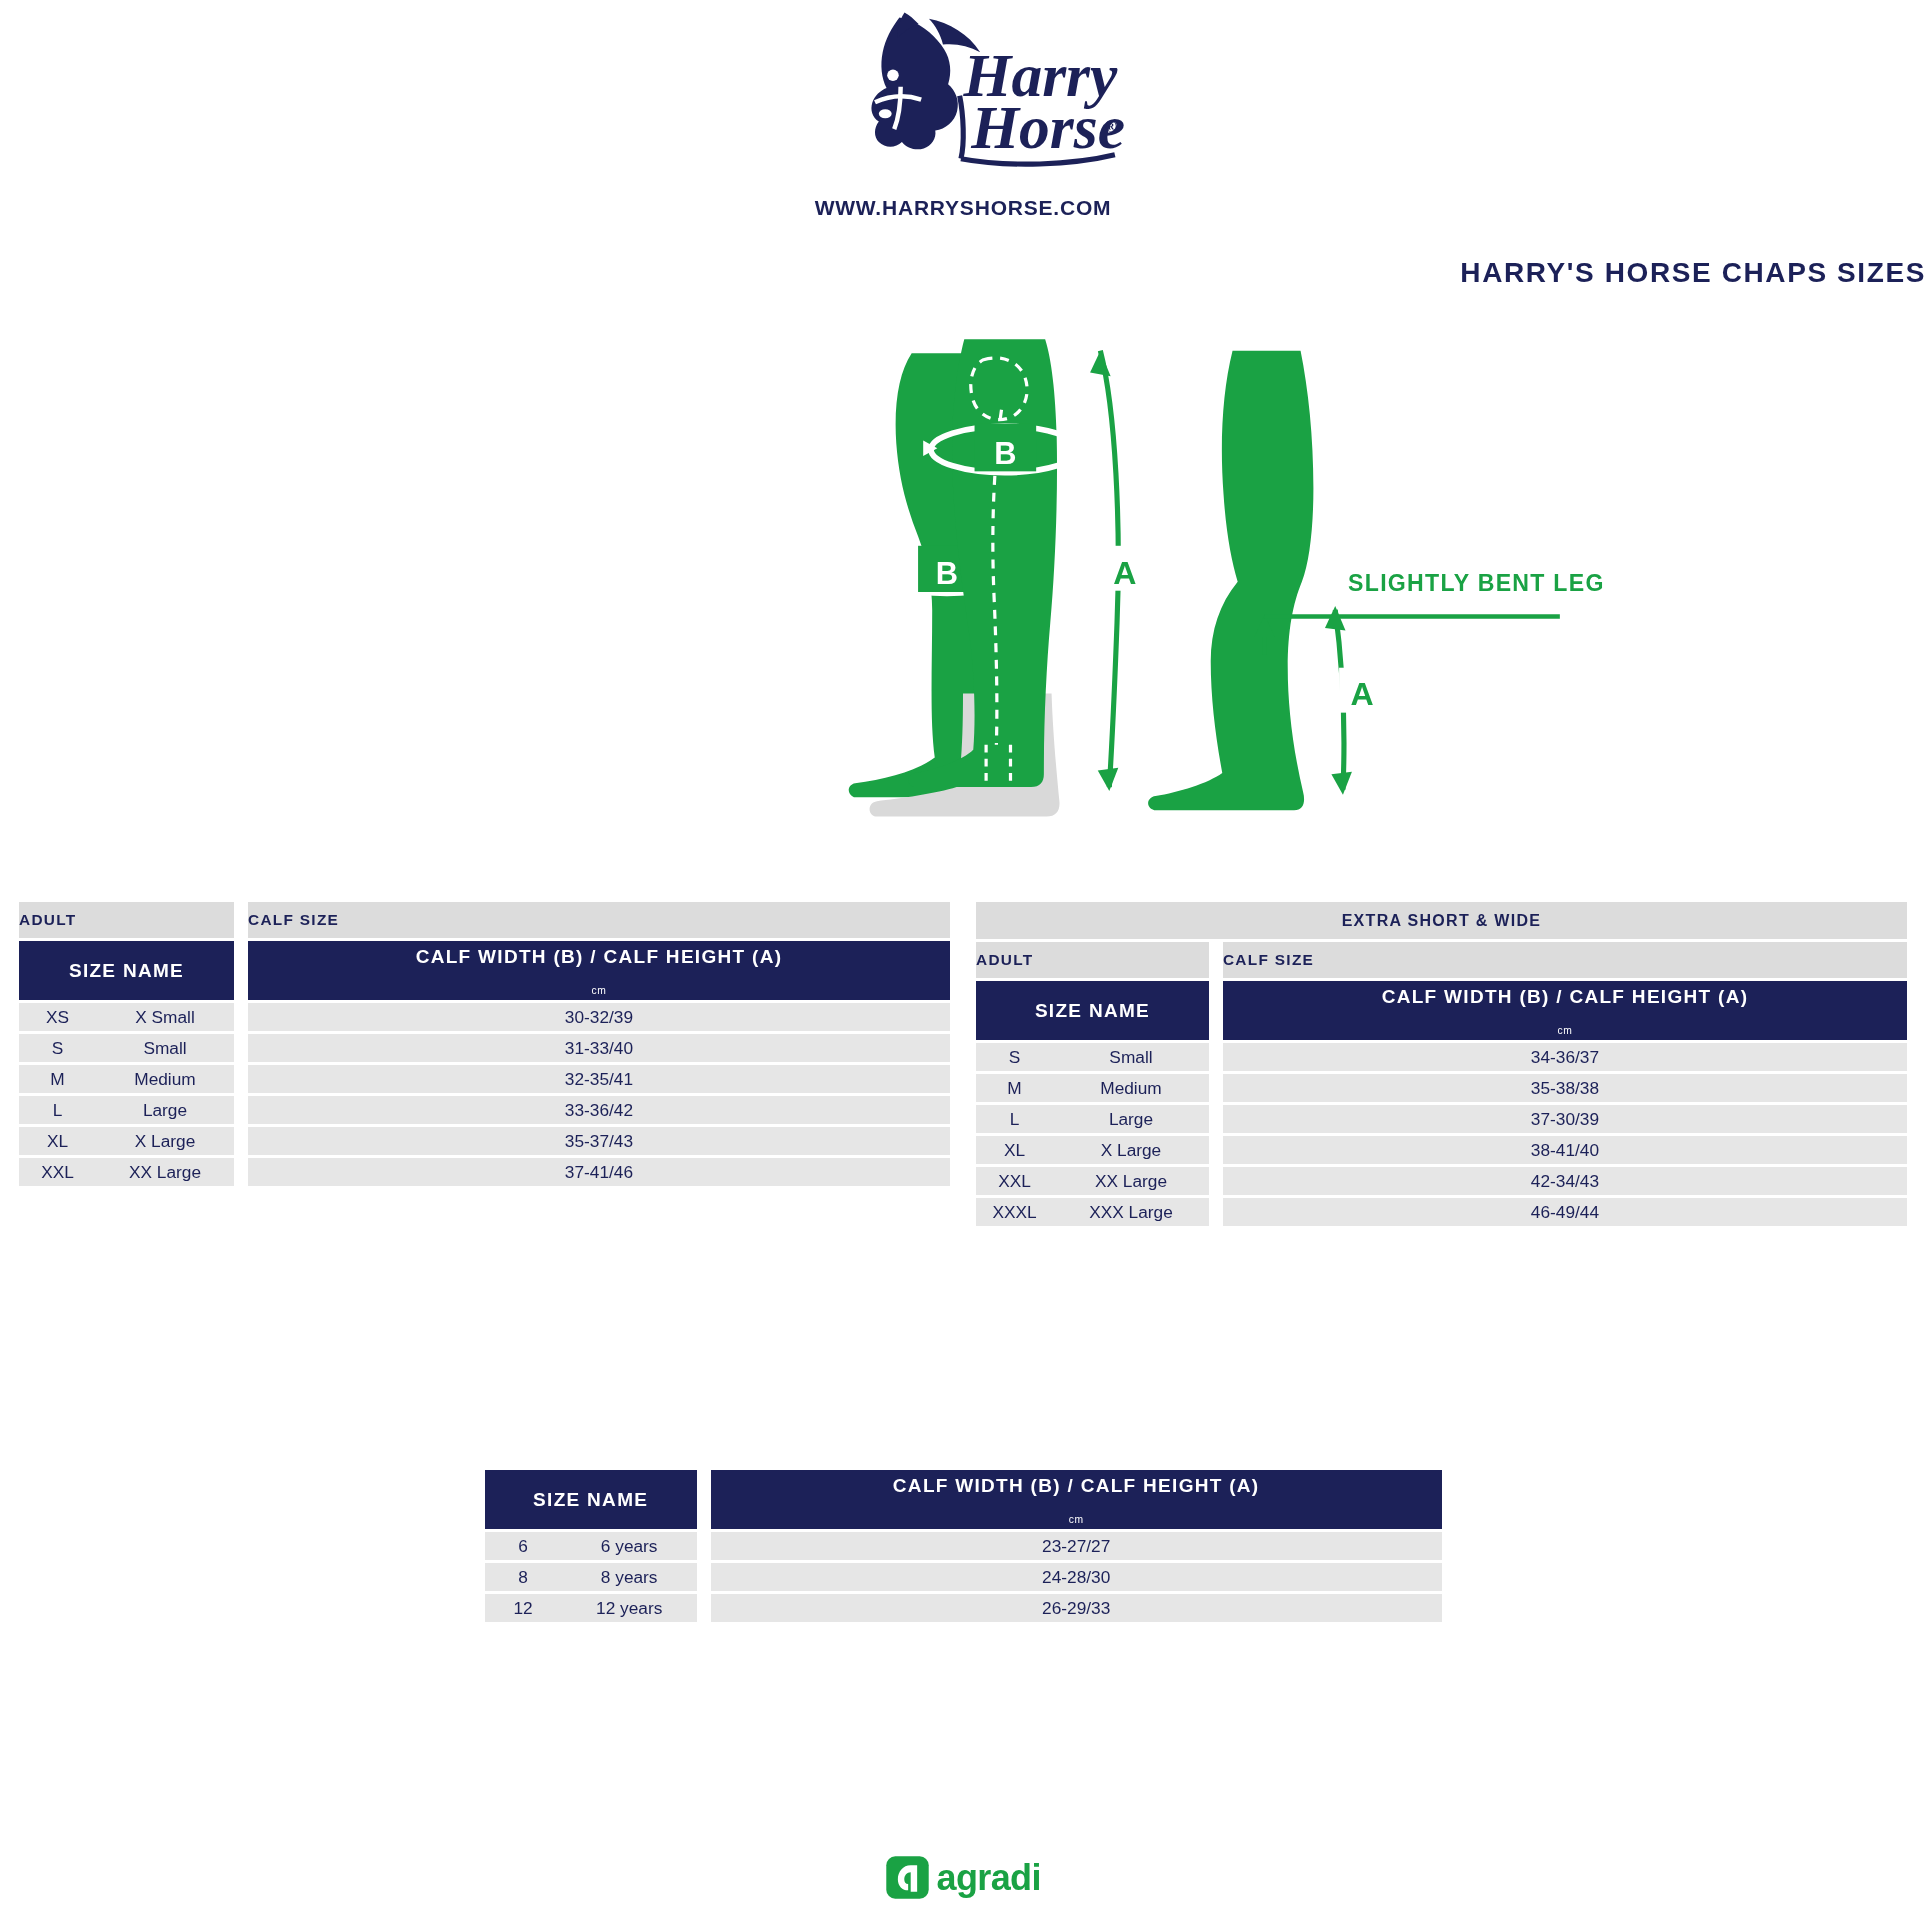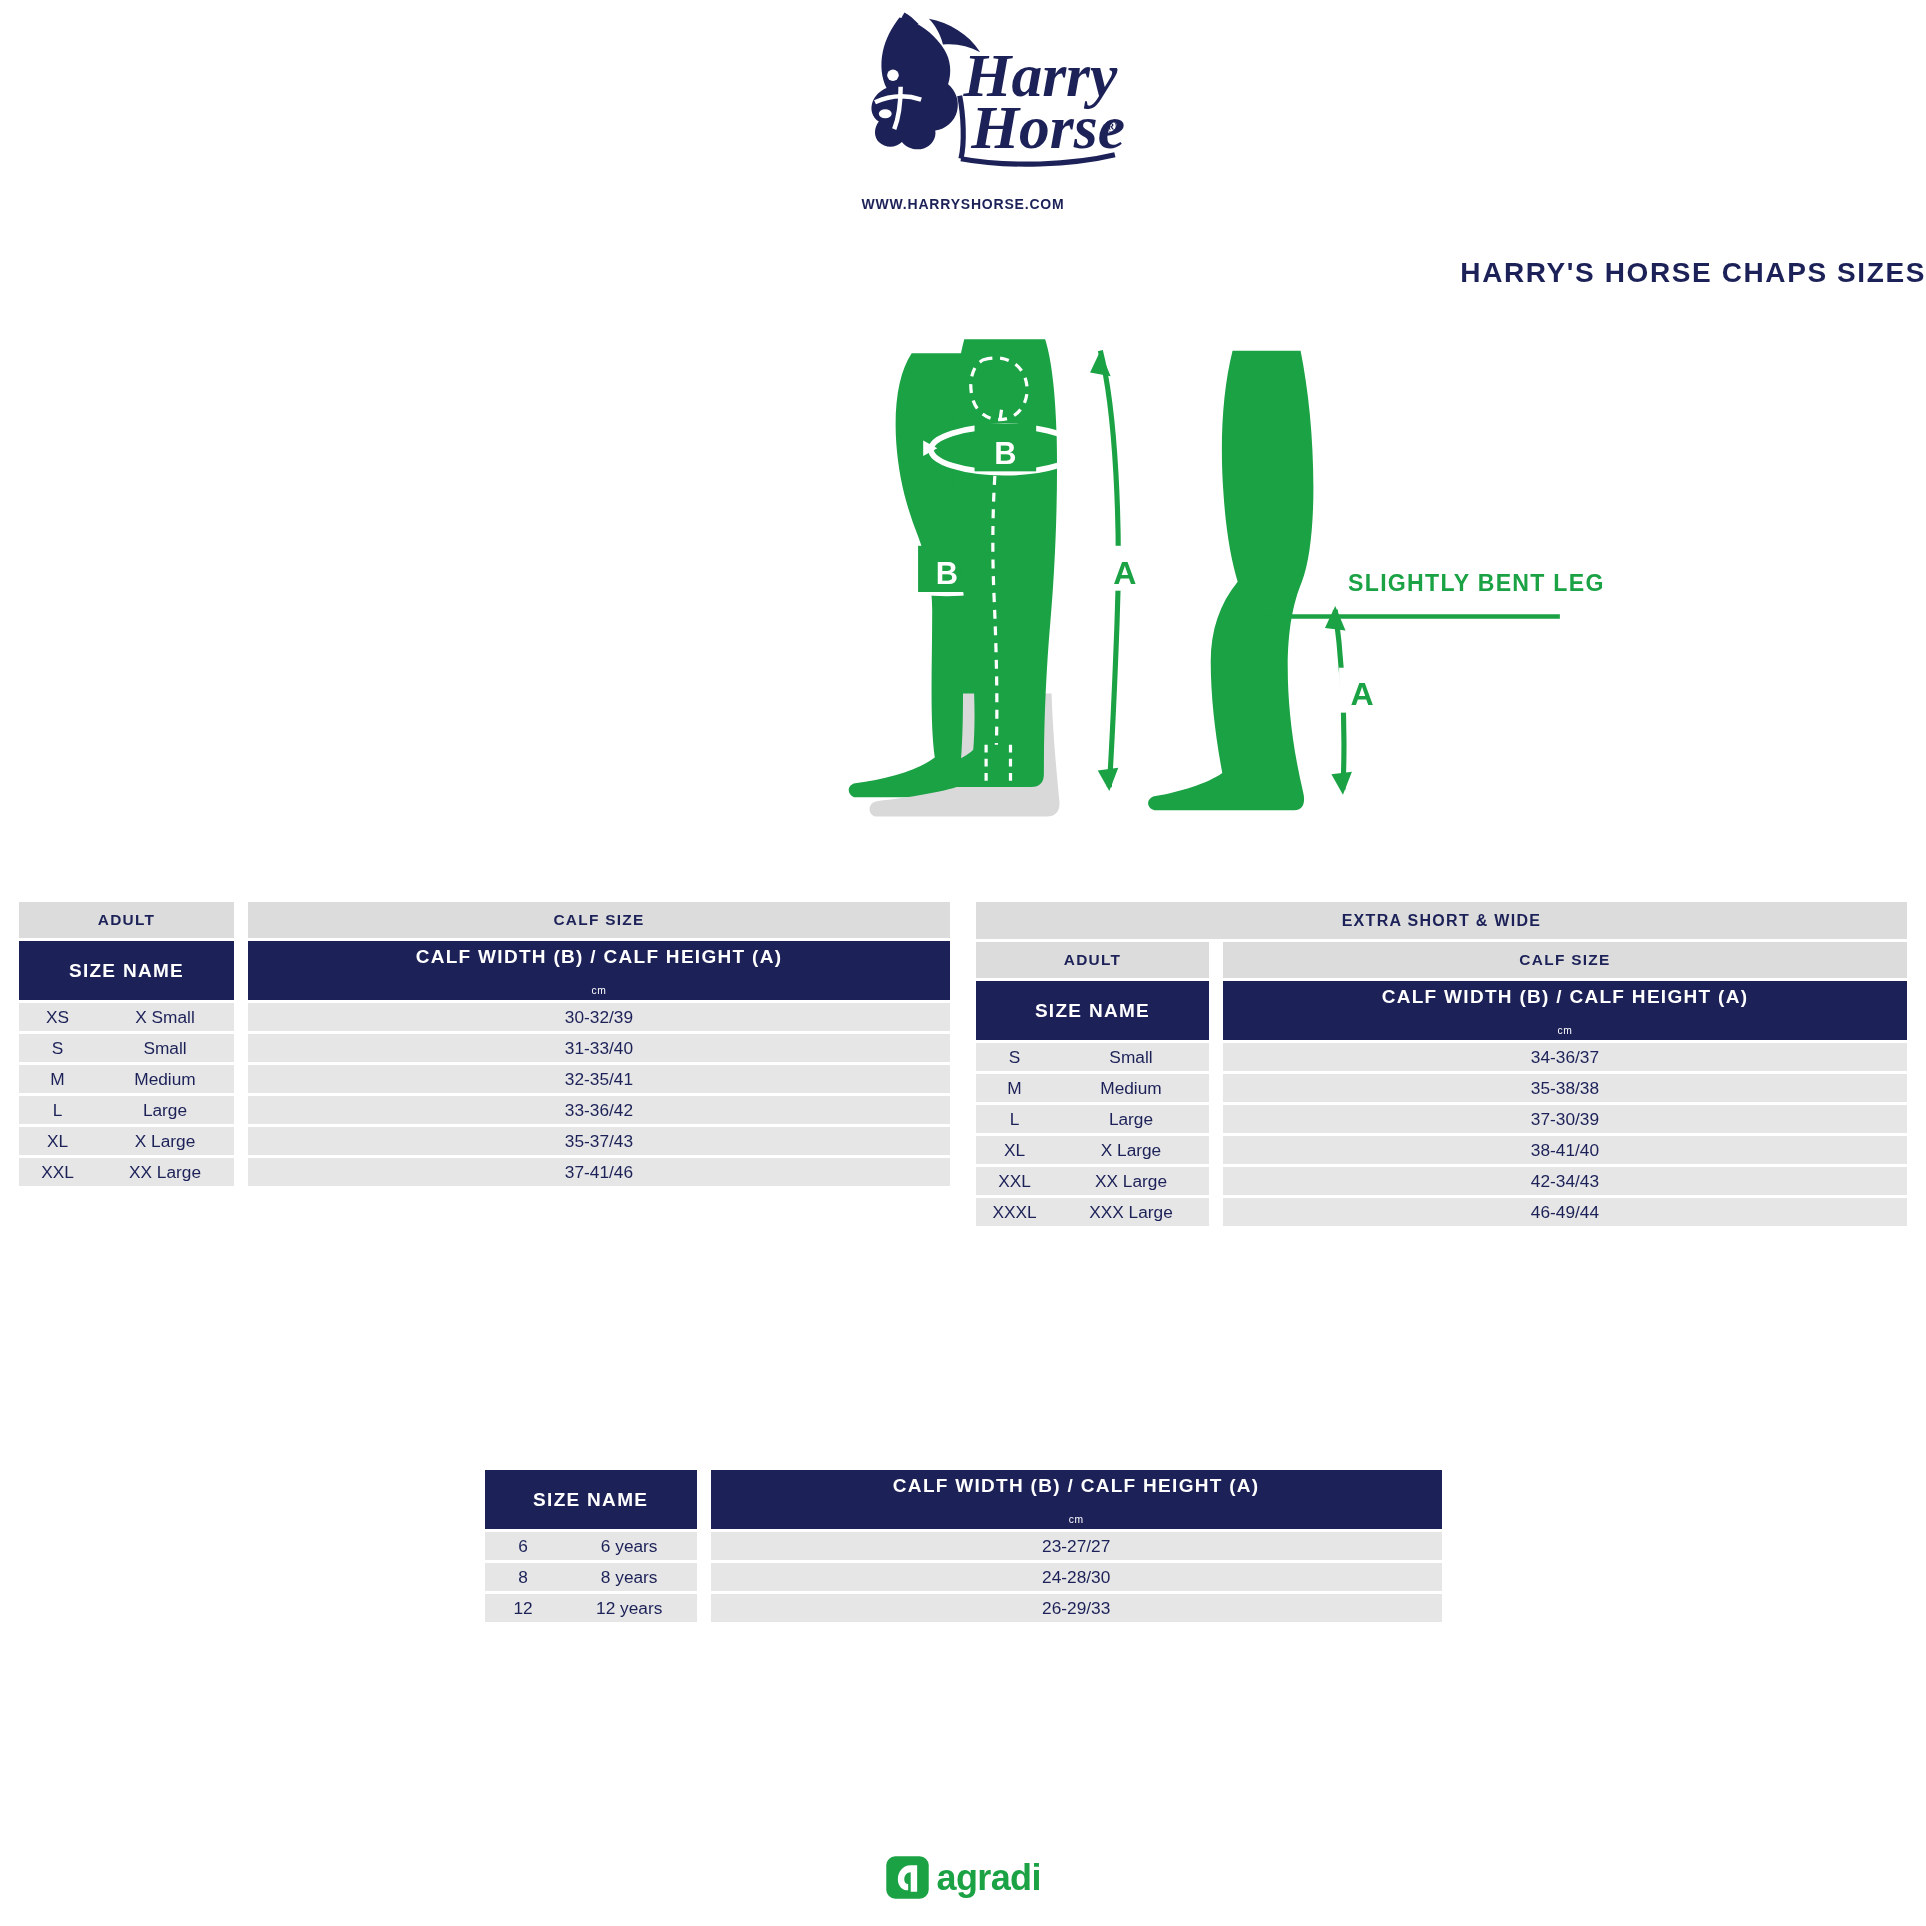--- a/index.html
+++ b/index.html
@@ -20,21 +20,21 @@
   .logo-block {
     position: absolute;
     top: 6.4px; left: 0; right: 0;
     display: flex;
     flex-direction: column;
     align-items: center;
   }
   .logo-svg { display: block; }
   .logo-url {
     margin-top: 3.9px;
-    font-size: 14px;
+    font-size: 21px;
     letter-spacing: 0.8px;
     font-weight: 700;
     color: #1c2158;
   }
 
   .main-title {
     position: absolute;
     top: 257px; left: 0; right: 0;
     text-align: right;
     font-size: 28px;
@@ -76,21 +76,21 @@
     text-align: center;
     height: 37px;
     line-height: 37px;
   }
   .band-sub {
     background: #dcdcdc;
     color: #1c2158;
     font-size: 15.4px;
     font-weight: 700;
     letter-spacing: 1.3px;
-    text-align: center;
+    text-align: left;
     height: 36px;
     line-height: 36px;
   }
   .hdr-navy {
     background: #1c2158;
     color: #ffffff;
     font-size: 19px;
     font-weight: 700;
     letter-spacing: 1.3px;
     text-align: center;

